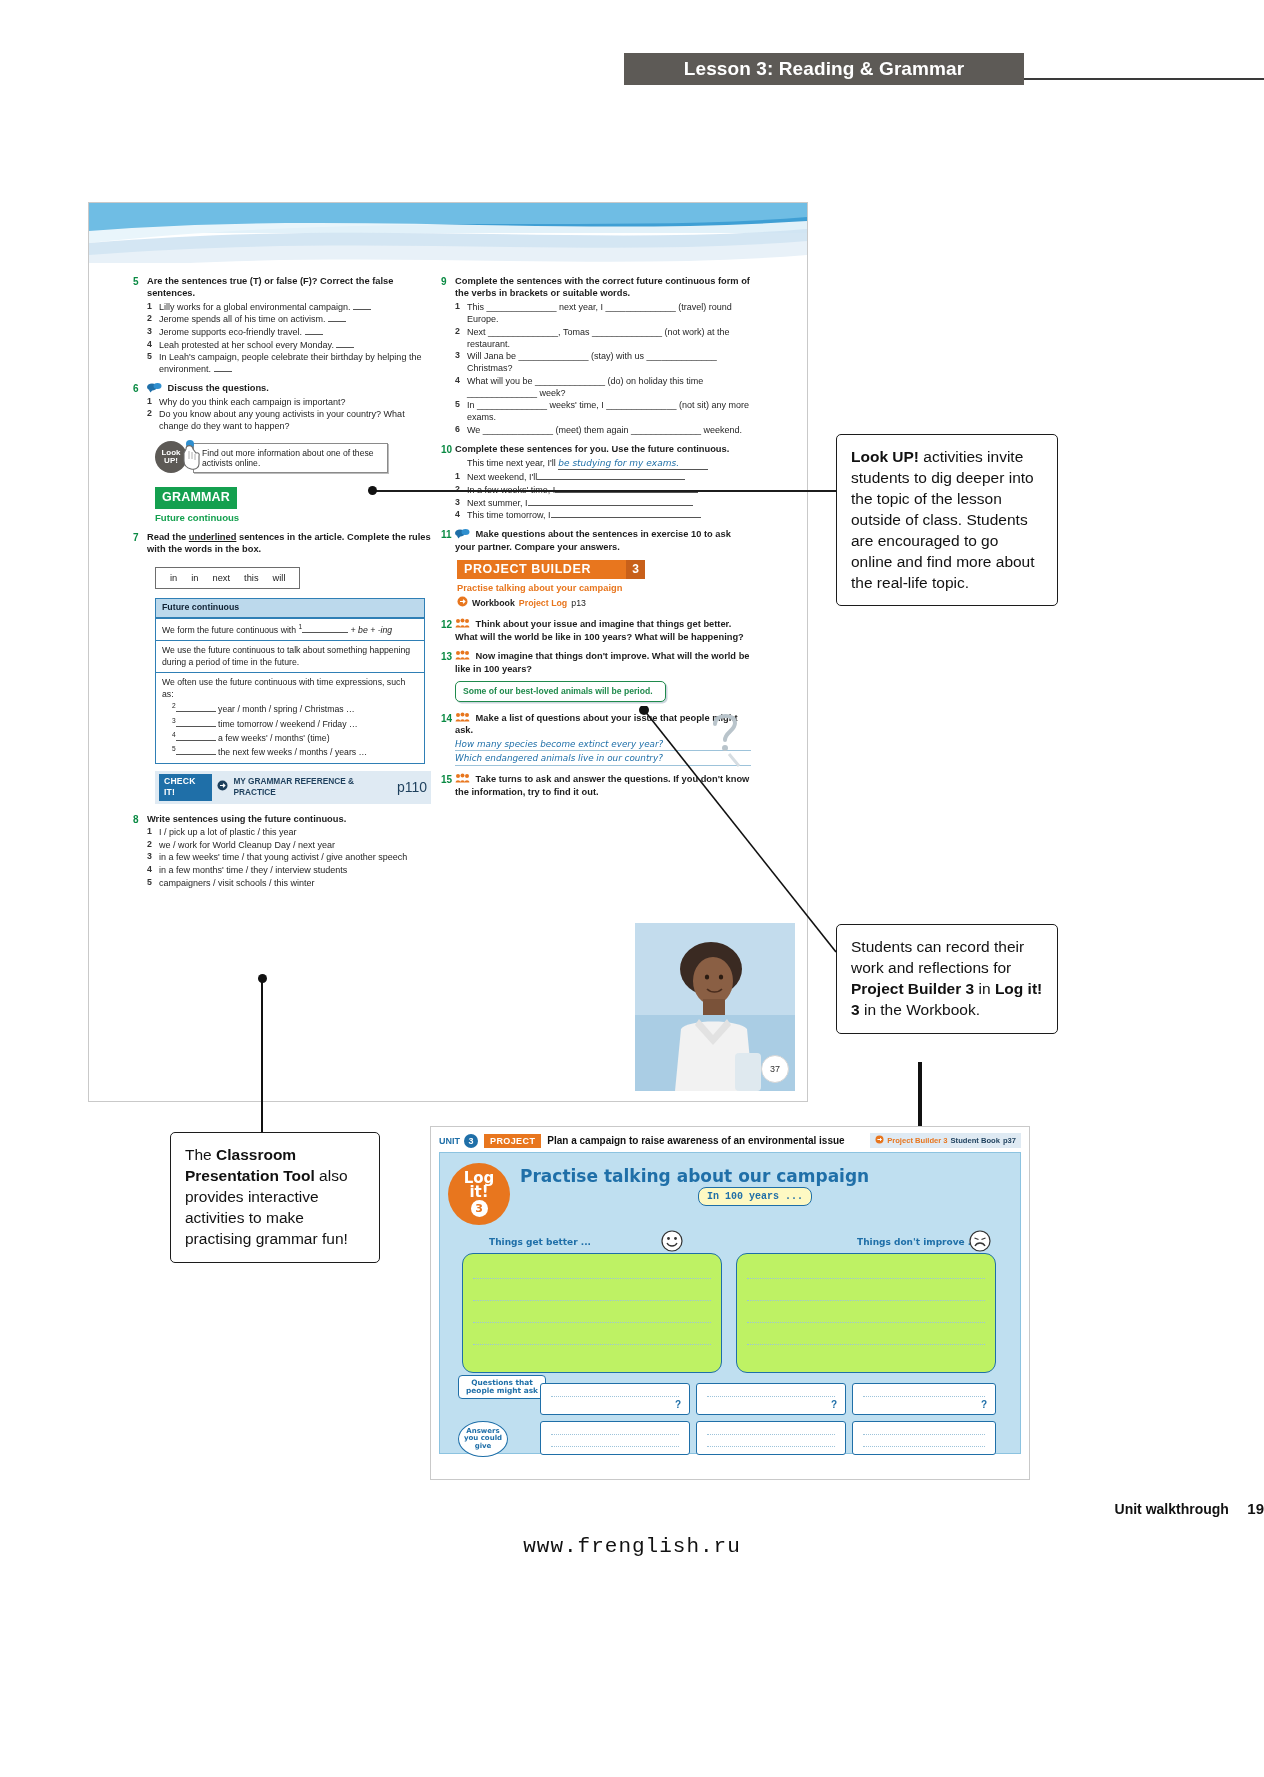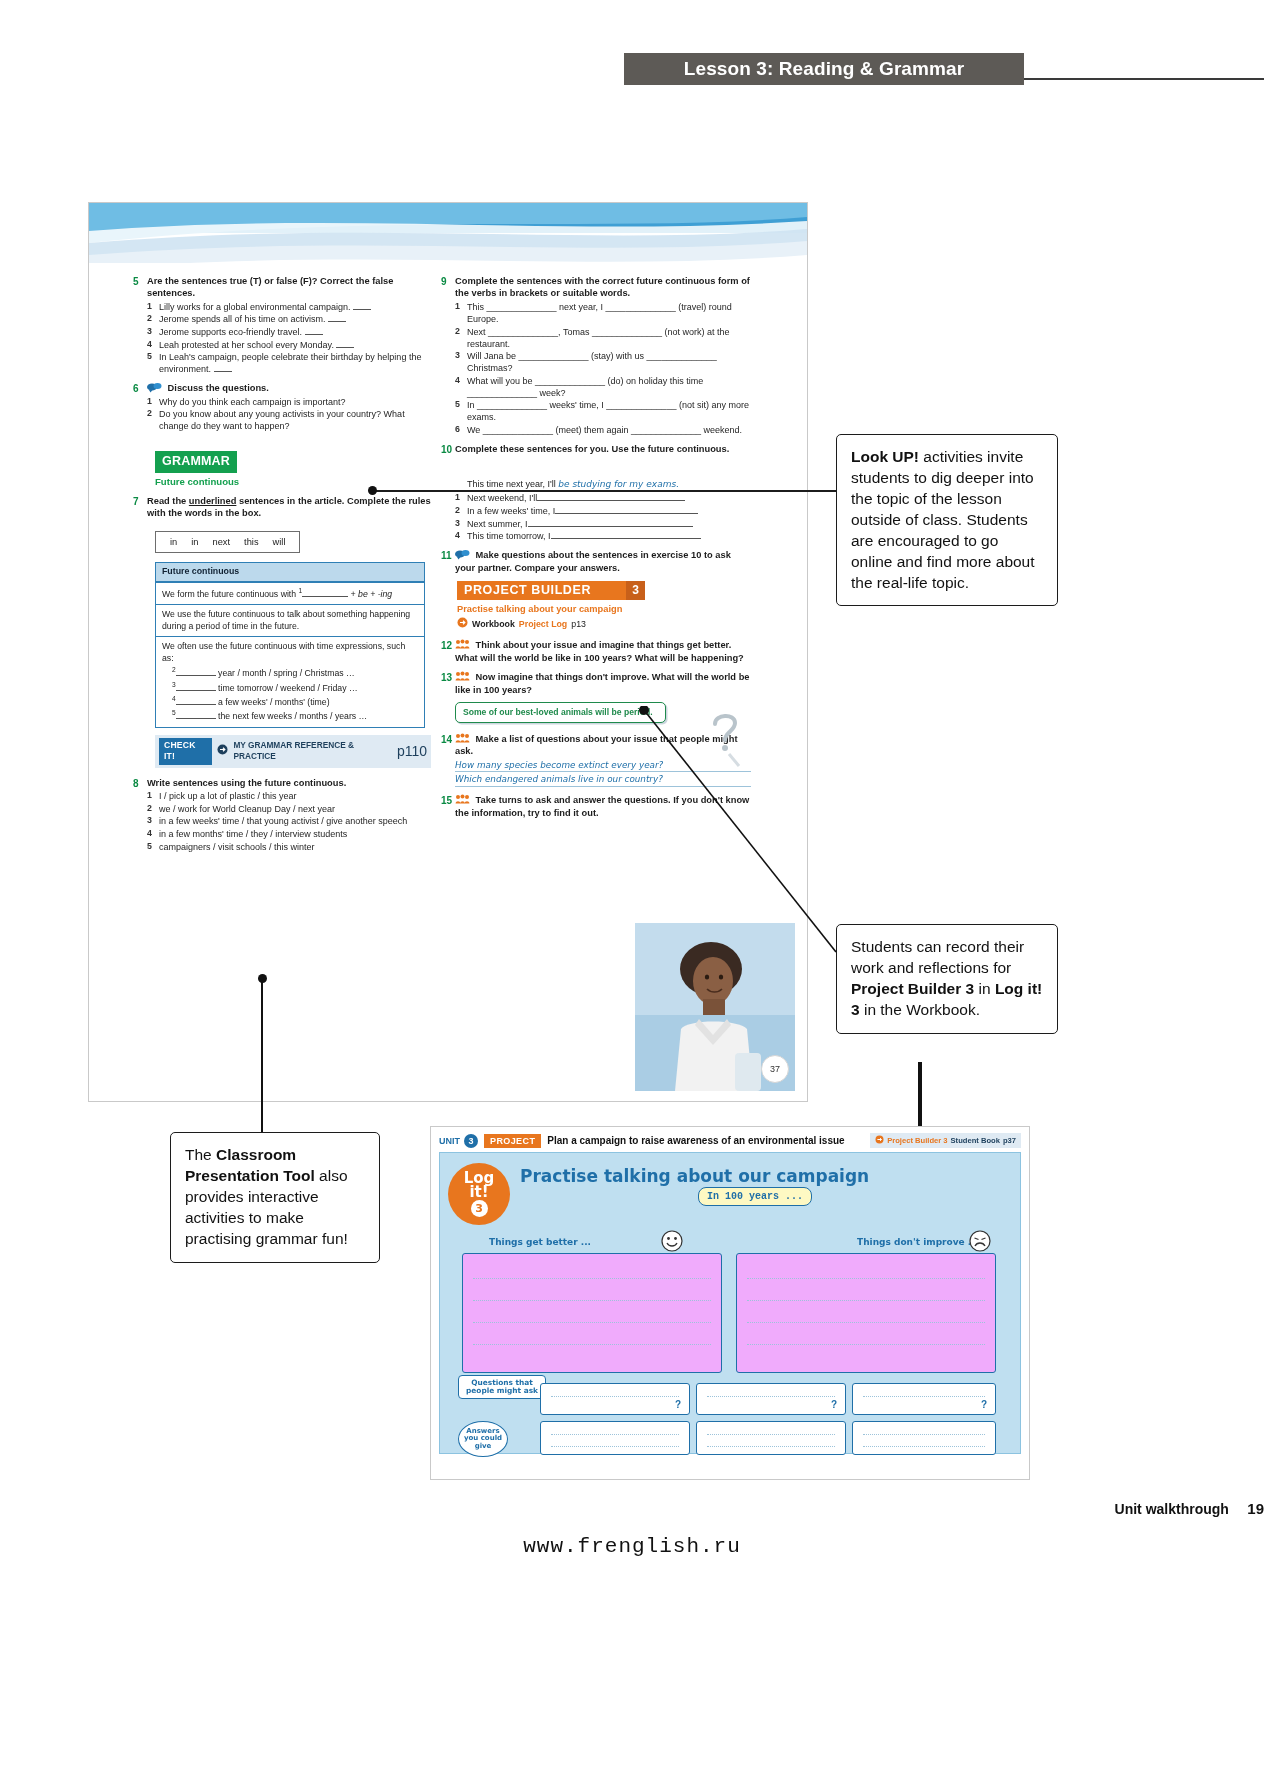--- a/index.html
+++ b/index.html
@@ -113,21 +113,21 @@
   .bubble{
     display:inline-block;border:1.3px solid #2f7fb5;border-radius:5px;background:#fff;
     color:#1f6fa8;font-weight:bold;font-size:8.6px;padding:4px 7px;line-height:1.25;
     box-shadow:1.5px 1.5px 0 #ccd6de;margin:3px 4px 3px 0;vertical-align:top;
   }
   .bubble.green{border-color:#1f8a4c;color:#1f8a4c;}
   .ans-line{
     display:inline-block;border-bottom:1px solid #555;min-width:150px;
     color:#1f6fa8;font-style:italic;
   }
-  .handwrite{font-family:"DejaVu Sans",sans-serif;font-style:italic;margin-top:21px;}
+  .handwrite{font-family:"DejaVu Sans",sans-serif;font-style:italic;}
 
   
   #pb-bar{
     display:flex;align-items:center;background:#e8761e;width:188px;height:19px;
   }
   #pb-bar .t{color:#fff;font-weight:bold;font-size:12.5px;letter-spacing:.6px;padding-left:7px;}
   #pb-bar .badge{
     margin-left:auto;background:#c8601a;color:#fff;font-weight:bold;font-size:12px;
     width:19px;height:19px;display:flex;align-items:center;justify-content:center;
   }
@@ -194,21 +194,21 @@
   #wb-head-txt{
     position:absolute;left:80px;top:14px;color:#1f6fa8;font-weight:bold;font-size:17px;
     line-height:1.15;font-family:"DejaVu Sans",sans-serif;
   }
   #in100{
     position:absolute;left:258px;top:34px;background:#fef9c3;border:1.3px solid #1f6fa8;
     border-radius:8px;padding:3px 8px;color:#1f6fa8;font-weight:bold;font-size:10px;
     font-family:Liberation Mono, monospace;
   }
   .wb-panel{
-    position:absolute;background:#f0abfc;border:1.3px solid #1f6fa8;border-radius:3px;text-align:center;
+    position:absolute;background:#bef264;border:1.3px solid #1f6fa8;border-radius:11px;text-align:center;
   }
   .wb-panel .cap{
     position:absolute;top:-17px;left:26px;color:#1f6fa8;font-weight:bold;font-size:9px;
     font-family:"DejaVu Sans",sans-serif;white-space:nowrap;
   }
   .ruleline{position:absolute;left:10px;right:10px;border-bottom:1px dotted #9dc3da;height:0;}
   .qbox{
     position:absolute;background:#fff;border:1.3px solid #1f6fa8;border-radius:3px;
   }
   .qmarksm{position:absolute;right:8px;bottom:4px;color:#1f6fa8;font-weight:bold;font-size:10px;}
@@ -307,20 +307,36 @@
             </li>
           <li>
               <span class="n">2</span>
               <span class="t">Do you know about any young activists in your country? What change do they want to happen?</span>
             </li>
         </ol>
       </div>
     </div>
 
     
+    <div id="lookup-row">
+      <div id="lookup-circle">
+        <span>Look</span>
+        <span>UP!</span>
+      </div>
+      <span id="hand-icon">
+        <svg width="34" height="34" viewBox="0 0 34 34">
+          <circle cx="14" cy="5" r="4" fill="#2f8fcf"></circle>
+          <path d="M10,10 C10,6 16,5 17,10 L20,14 C22,13 24,15 23,17 L23,25 C23,29 19,31 15,30 C11,29 8,26 8,22 L8,14 Z" fill="#ffffff" stroke="#6b6b6b" stroke-width="1.1"></path>
+          <path d="M13,12 L13,20 M16,13 L16,20 M19,15 L19,21" stroke="#9a9a9a" stroke-width=".8" fill="none"></path>
+        </svg>
+      </span>
+      <div id="lookup-box">
+        <span>Find out more information about one of these activists online.</span>
+      </div>
+    </div>
 
     
     <div id="grammar-tag">GRAMMAR</div>
     <div id="grammar-sub">Future continuous</div>
 
     <div class="ex" style="margin-left:0">
       <div class="num">7</div>
       <div class="body">
         <div class="stem">
           <span>Read the </span><span style="text-decoration:underline">underlined</span><span> sentences in the article. Complete the rules with the words in the box.</span>

